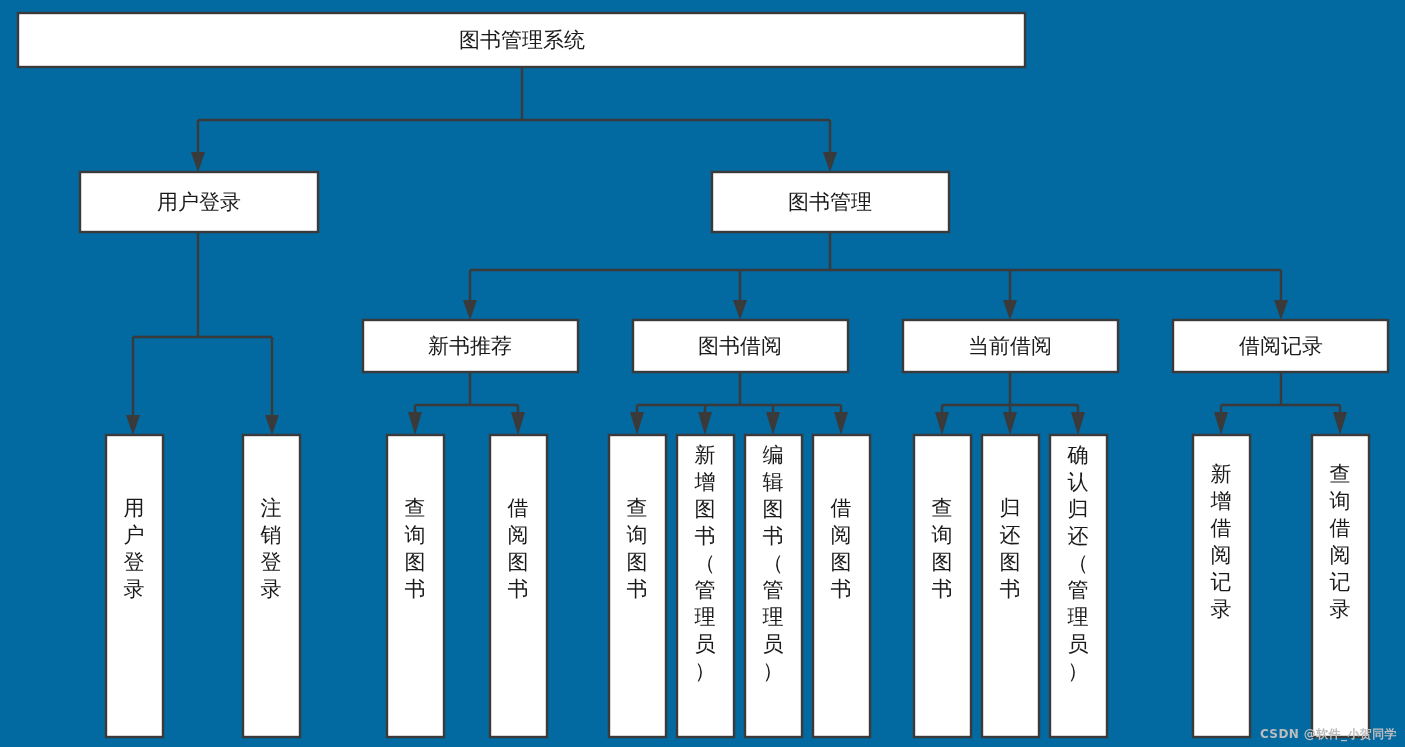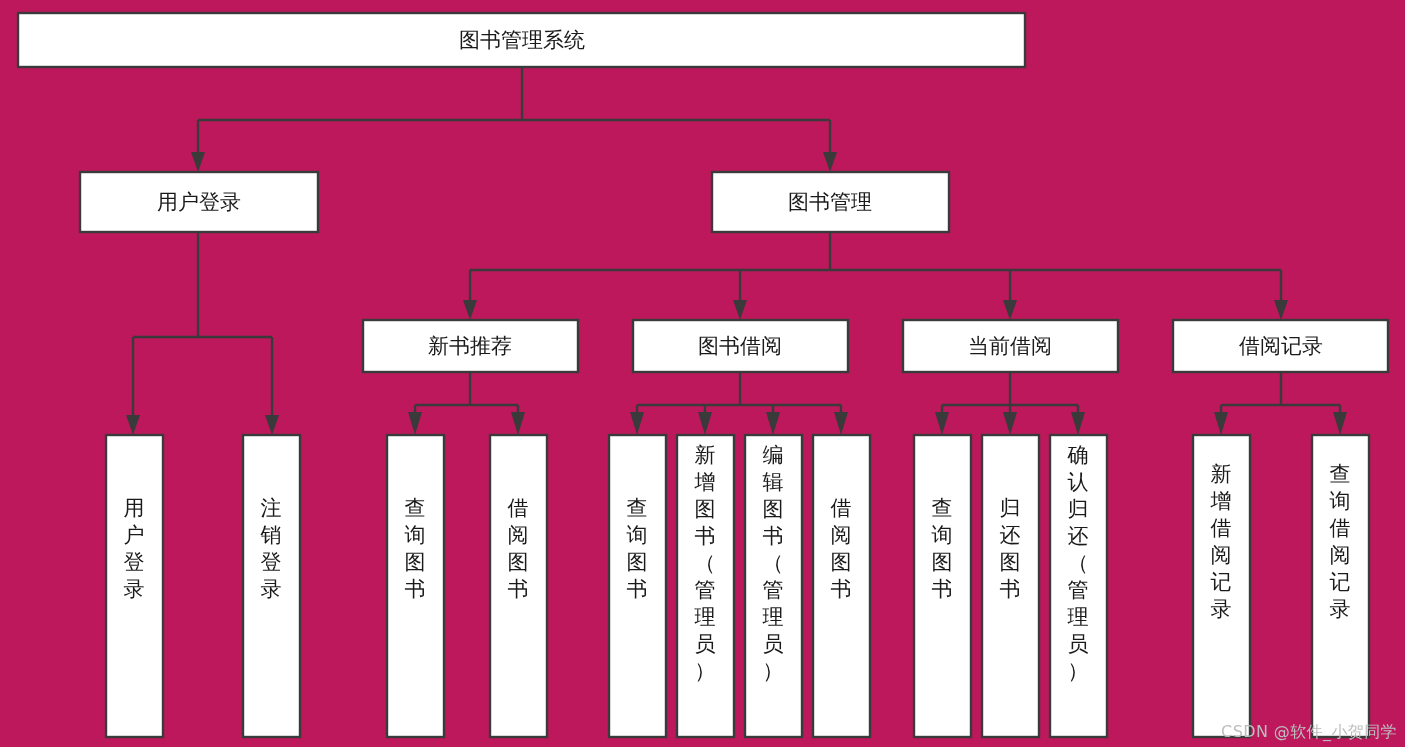--- a/index.html
+++ b/index.html
@@ -10,21 +10,21 @@
   body {
     width: 1405px;
     height: 747px;
     font-family: "DejaVu Sans", "Liberation Sans", sans-serif;
     overflow: hidden;
   }
   #diagram-root {
     position: relative;
     width: 1405px;
     height: 747px;
-    background: #be185d;
+    background: #0369a1;
   }
   svg.tree-canvas {
     position: absolute;
     left: 0;
     top: 0;
     width: 1405px;
     height: 747px;
     display: block;
   }
   .node-box {
@@ -53,25 +53,26 @@
     fill: #1a1a1a;
     font-family: "DejaVu Sans", "Liberation Sans", sans-serif;
     font-size: 21px;
     text-anchor: middle;
   }
   .watermark {
     position: absolute;
     right: 8px;
     bottom: 4px;
     font-family: "DejaVu Sans", "Liberation Sans", sans-serif;
-    font-size: 16px;
+    font-size: 12px;
     color: #bdbdbd;
     letter-spacing: 0.4px;
     white-space: nowrap;
     user-select: none;
+    font-weight: bold;
   }
 </style>
 </head>
 <body>
 
 <div id="diagram-root">
 
   <svg class="tree-canvas" viewBox="0 0 1405 747" xmlns="http://www.w3.org/2000/svg">
 
     <defs></defs>

